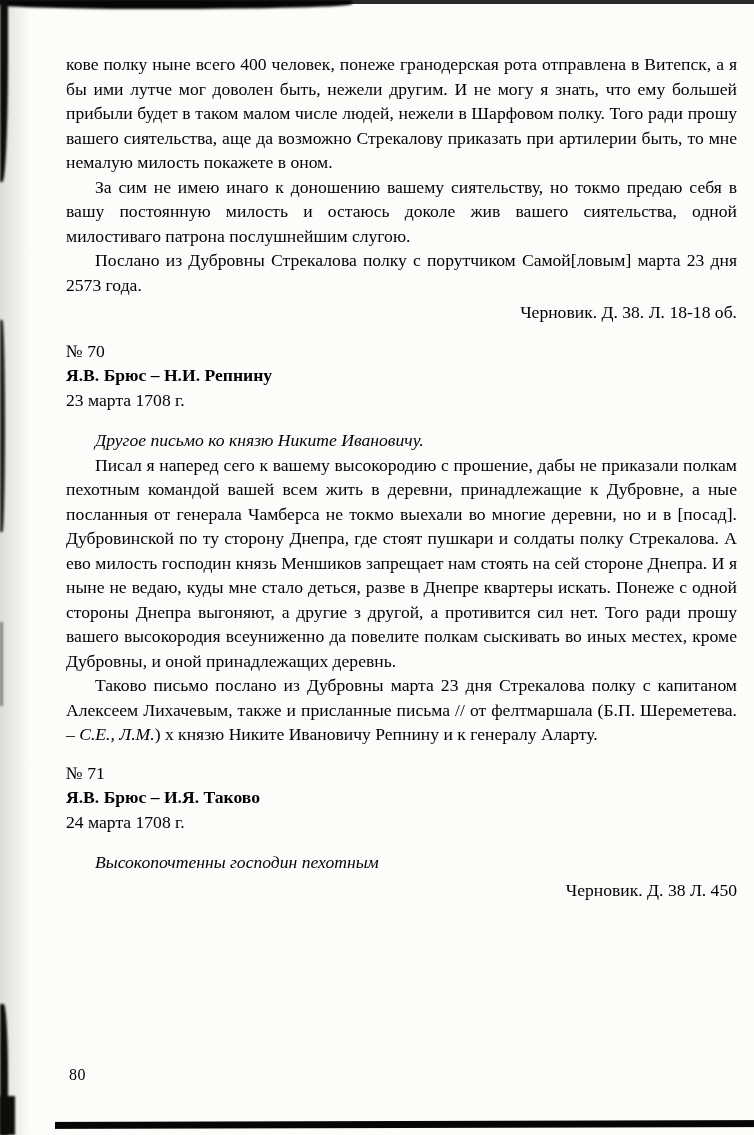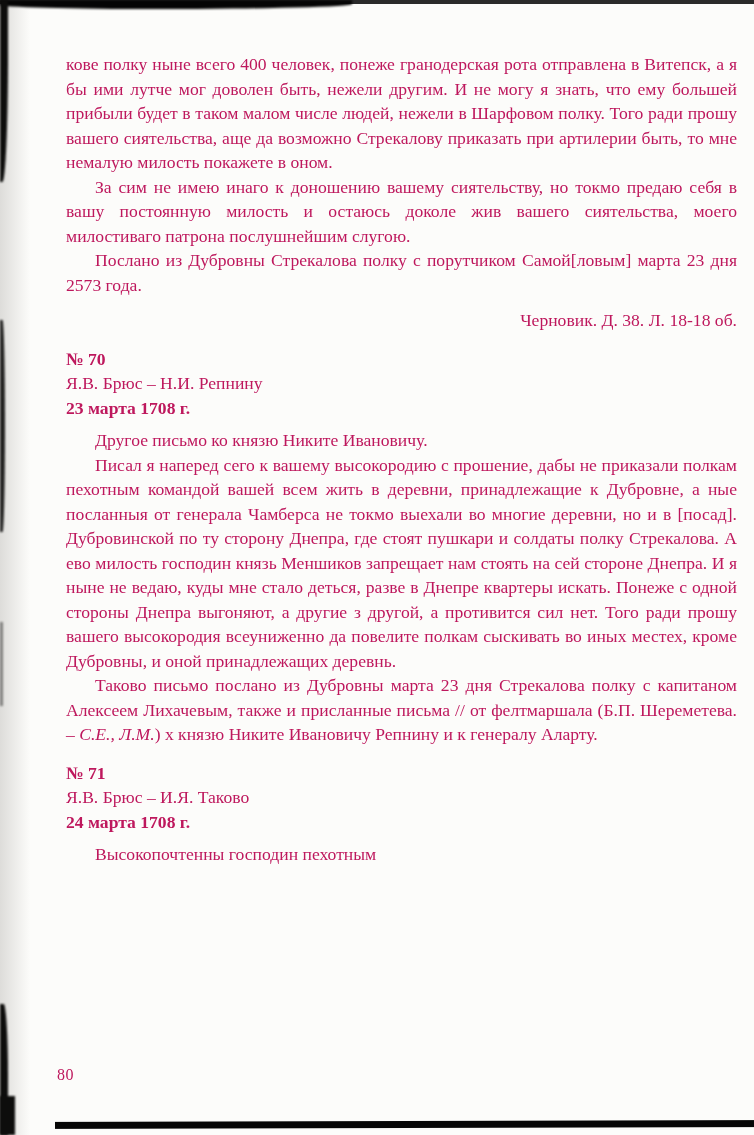--- a/index.html
+++ b/index.html
@@ -4,52 +4,52 @@
 <style>
   * { margin: 0; padding: 0; box-sizing: border-box; }
   html, body { background: #e8e8e6; }
   .page {
     position: relative;
     width: 754px;
     height: 1135px;
     background: #fcfcfa;
     overflow: hidden;
     font-family: "Liberation Serif", "DejaVu Serif", serif;
-    color: #be185d;
+    color: #000000;
   }
   .gutter {
     position: absolute;
     left: 0; top: 0; bottom: 0;
     width: 30px;
     background: linear-gradient(to right, rgba(60,55,48,0.16), rgba(60,55,48,0));
     pointer-events: none;
   }
   .content {
     position: absolute;
     left: 66px;
     right: 17px;
     top: 52px;
     font-size: 17.6px;
     line-height: 24.5px;
   }
   .para { text-align: justify; }
   .indent { text-indent: 29px; }
   .src {
     text-align: right;
-    margin-top: 11px;
+    margin-top: 3px;
     margin-bottom: 2px;
   }
-  .letter-head-num { margin-top: 14px; font-weight: bold; }
+  .letter-head-num { margin-top: 14px; font-weight: normal; }
   .head71 { }
-  .ttl { font-weight: normal; }
-  .date { font-weight: bold; }
-  .first-body { margin-top: 8px; }
+  .ttl { font-weight: bold; }
+  .date { font-weight: normal; }
+  .first-body { margin-top: 16px; font-style: italic; }
   .pagenum {
     position: absolute;
-    left: 57px;
+    left: 69px;
     top: 1066px;
     font-size: 16px;
     letter-spacing: 0.5px;
   }
   
   .artifact { position: absolute; background: #0d0d0c; pointer-events: none; }
   .a-top-thin   { left: 0; top: 0; width: 754px; height: 4px; opacity: 0.88; }
   .a-top-thick  { left: 0; top: 0; width: 352px; height: 9px; background: #050505; filter: blur(1px); border-radius: 0 0 55% 45%; }
   .a-left-1     { left: 0; top: 0; width: 8px; height: 182px; filter: blur(1px); border-radius: 0 0 70% 0; }
   .a-left-2     { left: 0; top: 320px; width: 5px; height: 212px; filter: blur(1px); border-radius: 0 60% 60% 0; opacity: 0.9; }
@@ -62,39 +62,40 @@
 <body>
 
 <div class="page">
 
   <div class="gutter"></div>
 
   <div class="content">
 
     <section>
       <p class="para">кове полку ныне всего 400 человек, понеже гранодерская рота отправлена в Витепск, а я бы ими лутче мог доволен быть, нежели другим. И не могу я знать, что ему большей прибыли будет в таком малом числе людей, нежели в Шарфовом полку. Того ради прошу вашего сиятельства, аще да возможно Стрекалову приказать при артилерии быть, то мне немалую милость покажете в оном.</p>
-      <p class="para indent">За сим не имею инаго к доношению вашему сиятельству, но токмо предаю себя в вашу постоянную милость и остаюсь доколе жив вашего сиятельства, моего милостиваго патрона послушнейшим слугою.</p>
+      <p class="para indent">За сим не имею инаго к доношению вашему сиятельству, но токмо предаю себя в вашу постоянную милость и остаюсь доколе жив вашего сиятельства, одной милостиваго патрона послушнейшим слугою.</p>
       <p class="para indent">Послано из Дубровны Стрекалова полку с порутчиком Самой[ловым] марта 23 дня 2573 года.</p>
       <p class="src">Черновик. Д. 38. Л. 18-18 об.</p>
     </section>
 
     <section>
       <p class="letter-head-num">№ 70</p>
       <p class="ttl">Я.В. Брюс – Н.И. Репнину</p>
       <p class="date">23 марта 1708 г.</p>
       <p class="para indent first-body">Другое письмо ко князю Никите Ивановичу.</p>
       <p class="para indent">Писал я наперед сего к вашему высокородию с прошение, дабы не приказали полкам пехотным командой вашей всем жить в деревни, принадлежащие к Дубровне, а ные посланныя от генерала Чамберса не токмо выехали во многие деревни, но и в [посад]. Дубровинской по ту сторону Днепра, где стоят пушкари и солдаты полку Стрекалова. А ево милость господин князь Меншиков запрещает нам стоять на сей стороне Днепра. И я ныне не ведаю, куды мне стало деться, разве в Днепре квартеры искать. Понеже с одной стороны Днепра выгоняют, а другие з другой, а противится сил нет. Того ради прошу вашего высокородия всеуниженно да повелите полкам сыскивать во иных местех, кроме Дубровны, и оной принадлежащих деревнь.</p>
       <p class="para indent"><span>Таково письмо послано из Дубровны марта 23 дня Стрекалова полку с капитаном Алексеем Лихачевым, также и присланные письма // от фелтмаршала (Б.П. Шереметева. – </span><em>С.Е., Л.М.</em><span>) х князю Никите Ивановичу Репнину и к генералу Аларту.</span></p>
     </section>
 
     <section>
       <p class="letter-head-num head71">№ 71</p>
       <p class="ttl">Я.В. Брюс – И.Я. Таково</p>
       <p class="date">24 марта 1708 г.</p>
       <p class="para indent first-body">Высокопочтенны господин пехотным</p>
+      <p class="src">Черновик. Д. 38 Л. 450</p>
     </section>
 
   </div>
 
   <div class="pagenum">80</div>
 
   <div class="artifact a-top-thin"></div>
   <div class="artifact a-top-thick"></div>
   <div class="artifact a-left-1"></div>
   <div class="artifact a-left-2"></div>

